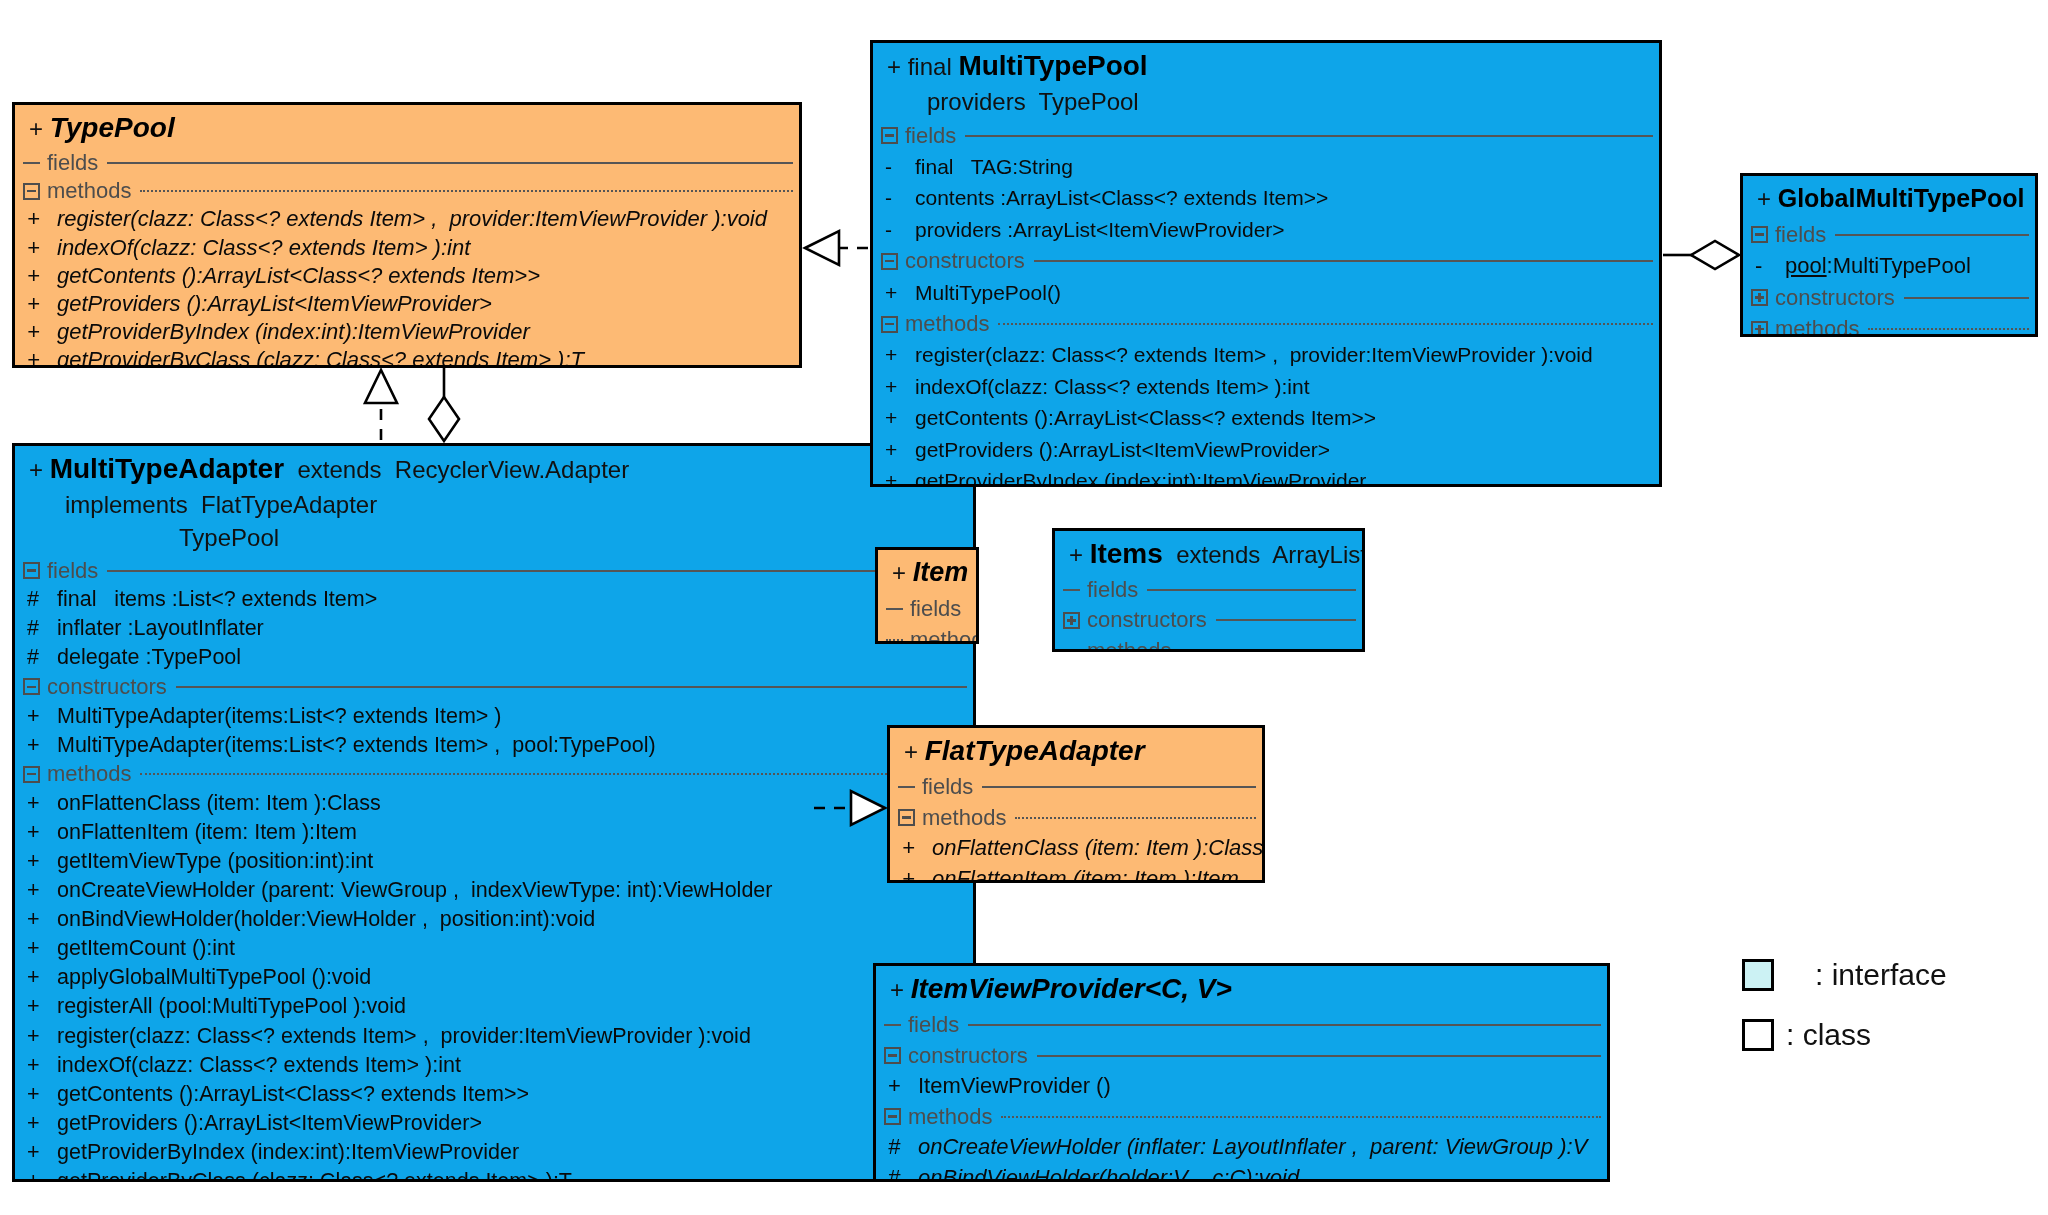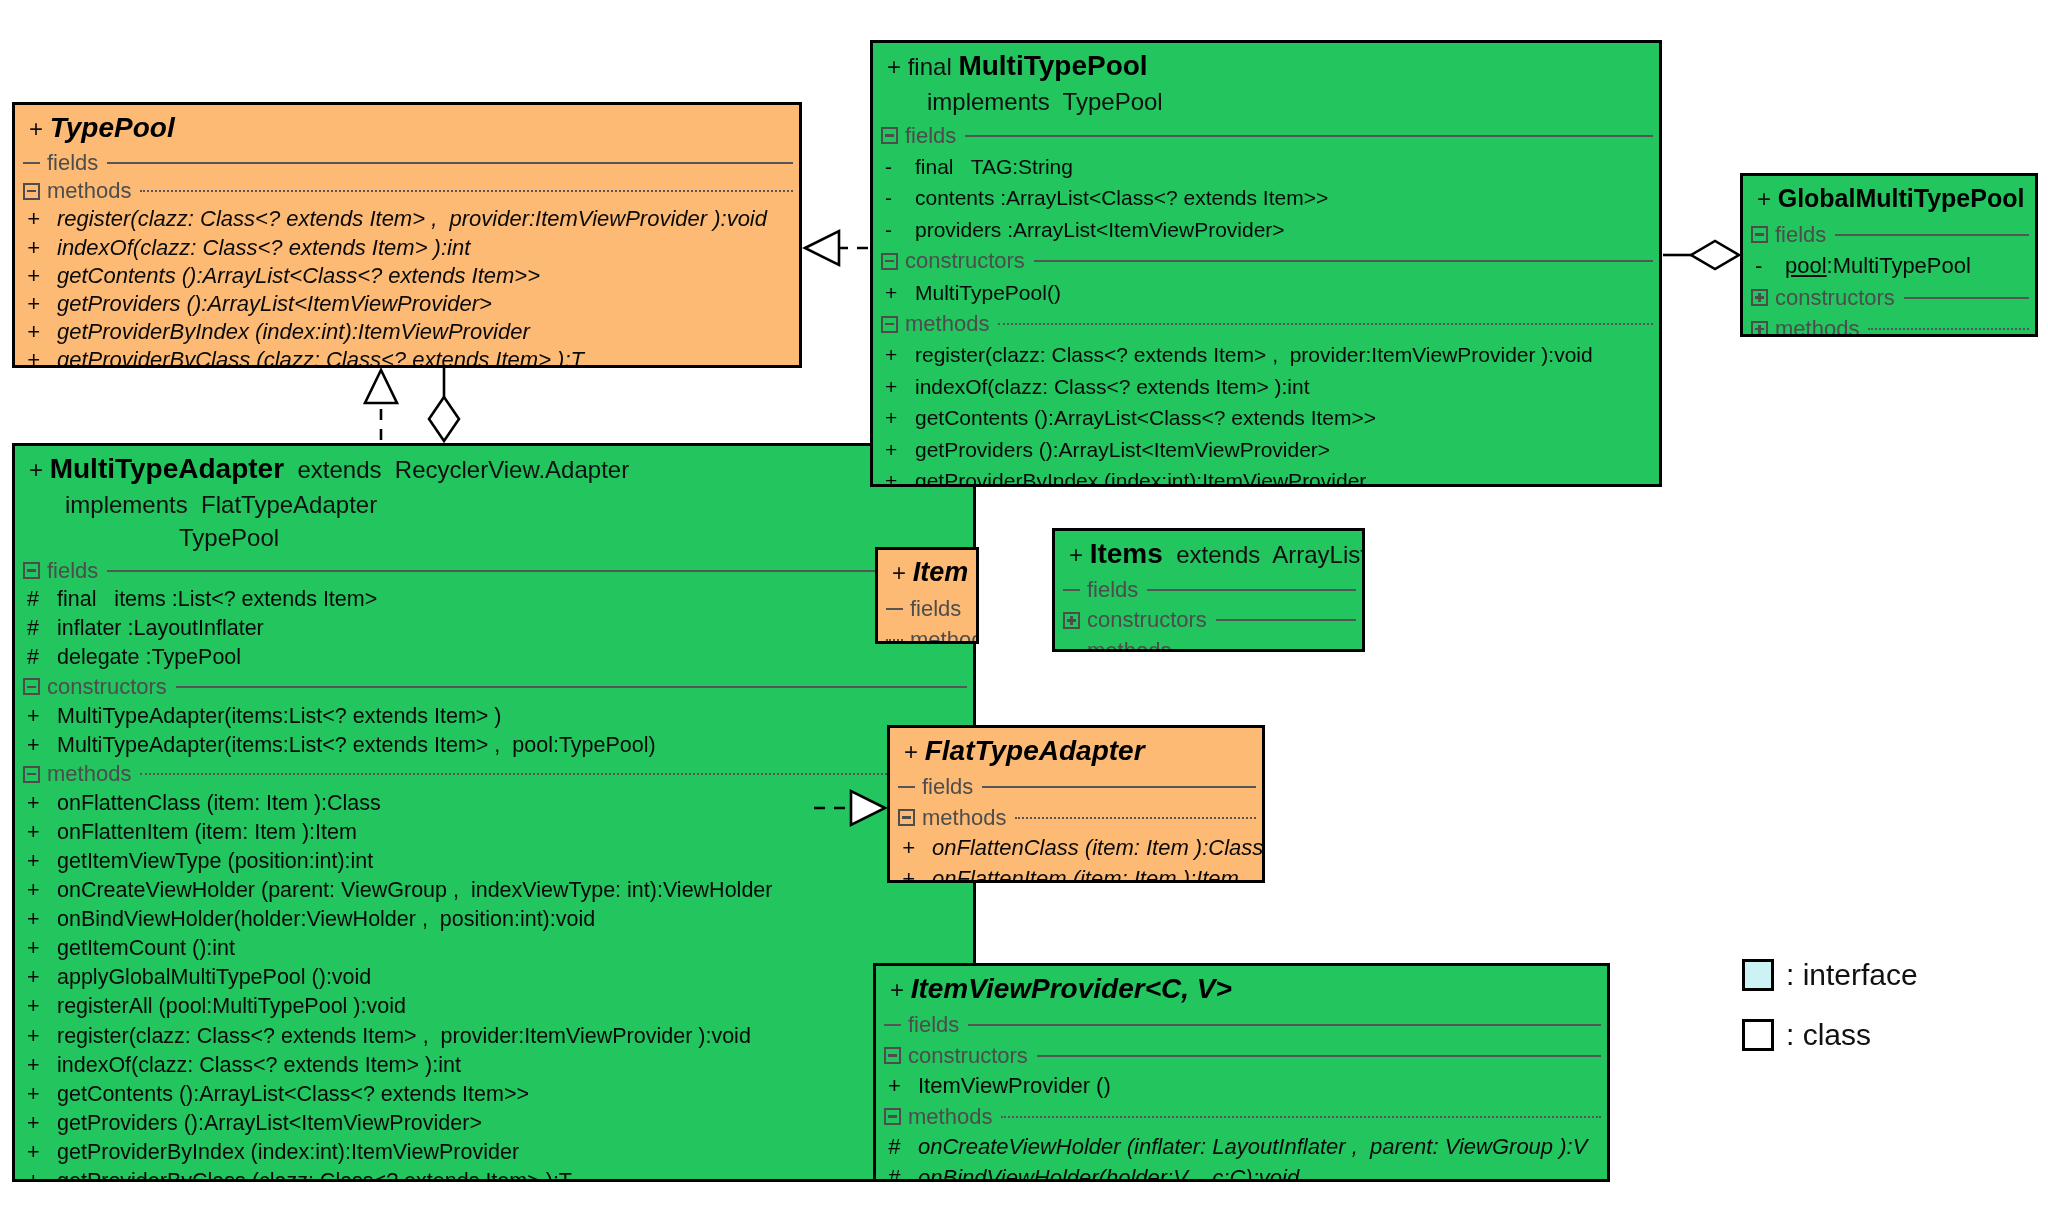--- a/index.html
+++ b/index.html
@@ -1,19 +1,19 @@
 <!DOCTYPE html>
 <html><head>
 <meta charset="utf-8">
 <style>
   html,body{margin:0;padding:0;background:#ffffff;}
   #canvas{position:relative;width:2048px;height:1215px;background:#ffffff;
           font-family:"Liberation Sans", sans-serif;color:#111;overflow:hidden;}
 
-  .uml-box{position:absolute;box-sizing:border-box;border:3px solid #000;background:#22c55e;overflow:hidden;}
+  .uml-box{position:absolute;box-sizing:border-box;border:3px solid #000;background:#0ea5e9;overflow:hidden;}
   .uml-box.iface{background:#fdba74;}
 
   .ttl{padding:5px 0 0 14px;}
   .tl{line-height:30px;white-space:pre;}
   .tl0{line-height:35px;}
   .ttl span{white-space:pre;}
   .s-p{font-size:24px;color:#111;}
   .s-b{font-size:28px;font-weight:bold;color:#000;}
   .s-bi{font-size:28px;font-weight:bold;font-style:italic;color:#000;}
   .b-global .s-b{font-size:25px;}
@@ -44,21 +44,21 @@
   .b-pool    {left:870px;top:40px;width:792px;height:447px;--rh:31.4px;--mfs:21px;}
   .b-global  {left:1740px;top:173px;width:298px;height:164px;--rh:31.5px;}
   .b-item    {left:875px;top:547px;width:104px;height:97px;--rh:31px;}
   .b-items   {left:1052px;top:528px;width:313px;height:124px;--rh:30.3px;}
   .b-flat    {left:887px;top:725px;width:378px;height:158px;--rh:30.5px;}
   .b-ivp     {left:873px;top:963px;width:737px;height:219px;--rh:30.5px;}
 
   #connectors{position:absolute;left:0;top:0;pointer-events:none;}
 
   .legend-row{position:absolute;display:flex;align-items:center;}
-  .lg-iface{left:1742px;top:958px;}
+  .lg-iface{left:1742px;top:958px;gap:29px;}
   .lg-class{left:1742px;top:1018px;}
   .swatch{width:32px;height:32px;box-sizing:border-box;border:3px solid #000;background:#fff;}
   .swatch.cyan{background:#ccf2f4;}
   .lg-label{margin-left:12px;font-size:30px;color:#111;white-space:pre;}
 </style>
 </head>
 <body>
 
 <div id="canvas">
 
@@ -195,21 +195,21 @@
         <span class="mtx">getProviderByIndex (index:int):ItemViewProvider</span>
       </div>
       <div class="mem">
         <span class="pf">+</span>
         <span class="mtx">getProviderByClass (clazz: Class&lt;? extends Item&gt; ):T</span>
       </div>
     </div>
   <div class="uml-box b-pool">
       <div class="ttl">
         <div class="tl tl0"><span class="s-p">+ final </span><span class="s-b">MultiTypePool</span></div>
-        <div class="tl" style="padding-left: 40px;"><span class="s-p">implements  TypePool</span></div>
+        <div class="tl" style="padding-left: 40px;"><span class="s-p">providers  TypePool</span></div>
       </div>
       <div class="sec">
         <span class="icn minus"></span>
         <span class="slb">fields</span>
         <span class="rule solid"></span>
       </div>
       <div class="mem">
         <span class="pf">-</span>
         <span class="mtx">final   TAG:String</span>
       </div>

